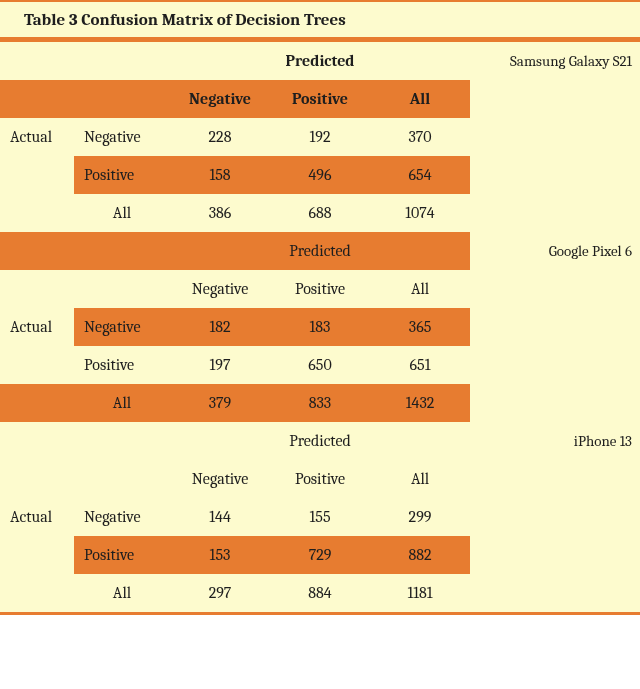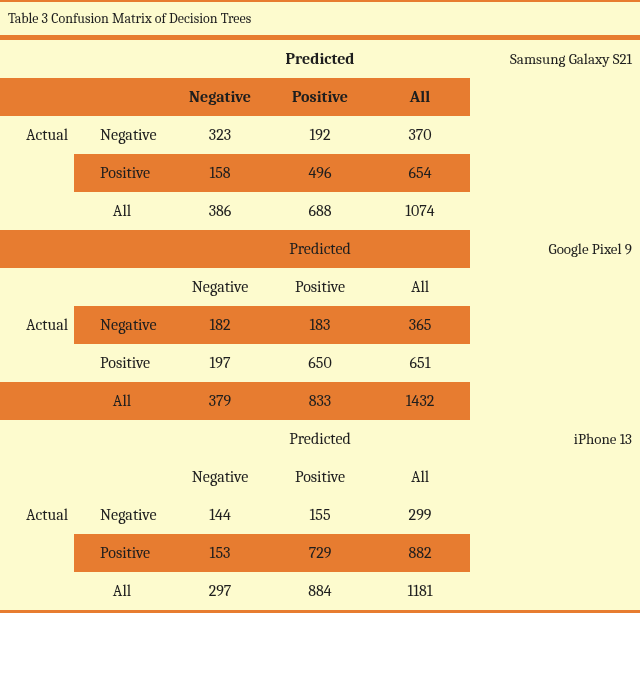--- a/index.html
+++ b/index.html
@@ -24,43 +24,43 @@
     font-weight: 700;
     font-size: 16px;
     padding: 4px 2px 6px 2px;
   }
   .cap-wrap {
     border-top: 2px solid var(--orange-border);
     border-bottom: 2px solid var(--orange-border);
     background: var(--cream);
   }
   .caption {
-    font-weight: 400;
-    font-size: 14px;
-    padding: 8px 8px;
+    font-weight: 700;
+    font-size: 17px;
+    padding: 8px 24px;
   }
   .tbl {
     width: 100%;
     border-collapse: collapse;
     table-layout: fixed;
     background: var(--cream);
     border-top: 3px solid var(--orange-border);
     border-bottom: 3px solid var(--orange-border);
   }
   col.c-actual  { width: 74px; }
   col.c-class   { width: 96px; }
   col.c-neg, col.c-pos, col.c-all { width: 100px; }
   col.c-phone   { width: 170px; }
   .tbl td {
     padding: 10px 8px;
     text-align: center;
     font-size: 16px;
     vertical-align: middle;
   }
-  .tbl td.left { text-align: left; padding-left: 26px; }
+  .tbl td.left { text-align: left; padding-left: 10px; }
   .tbl td.phone { text-align: right; font-size: 15px; }
   .tbl td.bold { font-weight: 700; }
   .tbl tr.hdr td     { background: var(--orange); }
   .tbl tr.hdr td.clear { background: var(--cream); }
   .tbl tr.sec-hdr td   { background: var(--orange); }
   .tbl tr.sec-hdr td.clear { background: var(--cream); }
   .tbl tr.row-neg td   { background: var(--cream); }
   .tbl tr.row-pos td   { background: var(--orange); }
   .tbl tr.row-pos td.clear { background: var(--cream); }
   .tbl tr.row-all td   { background: var(--cream); }
@@ -99,21 +99,21 @@
       <td></td>
           <td></td>
       <td class="bold">Negative</td>
       <td class="bold">Positive</td>
       <td class="bold">All</td>
       <td class="clear"></td>
     </tr>
     <tr class="row-neg">
       <td class="left">Actual</td>
       <td class="left">Negative</td>
-      <td>323</td>
+      <td>228</td>
       <td>192</td>
       <td>370</td>
       <td class="clear"></td>
     </tr>
     <tr class="row-pos">
       <td class="clear"></td>
       <td class="left">Positive</td>
       <td>158</td>
       <td>496</td>
       <td>654</td>
@@ -125,21 +125,21 @@
       <td>386</td>
       <td>688</td>
       <td>1074</td>
       <td></td>
     </tr>
 
     <tr class="sec-pred">
       <td></td>
           <td></td>
       <td colspan="3">Predicted</td>
-      <td class="phone clear">Google Pixel 9</td>
+      <td class="phone clear">Google Pixel 6</td>
     </tr>
     <tr class="sec-hdr">
       <td class="clear"></td>
           <td class="clear"></td>
       <td class="clear">Negative</td>
       <td class="clear">Positive</td>
       <td class="clear">All</td>
       <td class="clear"></td>
     </tr>
     <tr class="sec-hdr">

